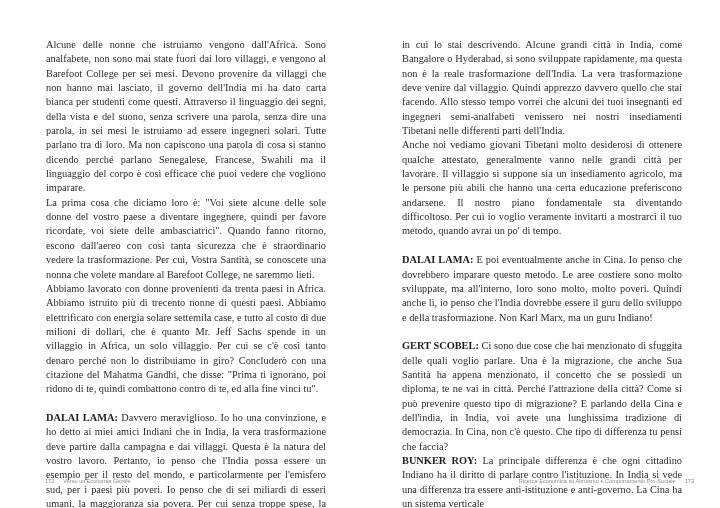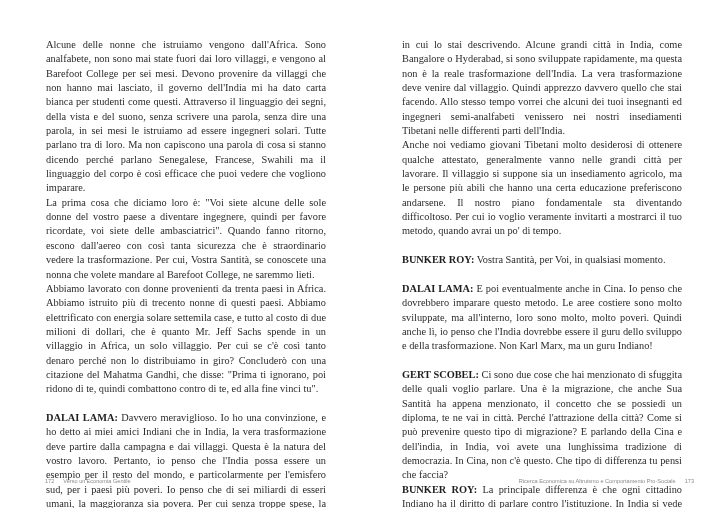--- a/index.html
+++ b/index.html
@@ -44,21 +44,20 @@
   </div>
   <div class="footer">
     <span class="num">172</span><span>Verso un'Economia Gentile</span>
   </div>
 </div>
 
 <div class="page right">
   <div class="textblock">
     <p><span>in cui lo stai descrivendo. Alcune grandi città in India, come Bangalore o Hyderabad, si sono sviluppate rapidamente, ma questa non è la reale trasformazione dell'India. La vera trasformazione deve venire dal villaggio. Quindi apprezzo davvero quello che stai facendo. Allo stesso tempo vorrei che alcuni dei tuoi insegnanti ed ingegneri semi-analfabeti venissero nei nostri insediamenti Tibetani nelle differenti parti dell'India.</span></p>
     <p><span>Anche noi vediamo giovani Tibetani molto desiderosi di ottenere qualche attestato, generalmente vanno nelle grandi città per lavorare. Il villaggio si suppone sia un insediamento agricolo, ma le persone più abili che hanno una certa educazione preferiscono andarsene. Il nostro piano fondamentale sta diventando difficoltoso. Per cui io voglio veramente invitarti a mostrarci il tuo metodo, quando avrai un po' di tempo.</span></p>
-    <p class="gap"><span class="speaker">BUNKER ROY:</span><span> Vostra Santità, per Voi, in qualsiasi momento.</span></p>
     <p class="gap"><span class="speaker">DALAI LAMA:</span><span> E poi eventualmente anche in Cina. Io penso che dovrebbero imparare questo metodo. Le aree costiere sono molto sviluppate, ma all'interno, loro sono molto, molto poveri. Quindi anche lì, io penso che l'India dovrebbe essere il guru dello sviluppo e della trasformazione. Non Karl Marx, ma un guru Indiano!</span></p>
     <p class="gap"><span class="speaker">GERT SCOBEL:</span><span> Ci sono due cose che hai menzionato di sfuggita delle quali voglio parlare. Una è la migrazione, che anche Sua Santità ha appena menzionato, il concetto che se possiedi un diploma, te ne vai in città. Perché l'attrazione della città? Come si può prevenire questo tipo di migrazione? E parlando della Cina e dell'india, in India, voi avete una lunghissima tradizione di democrazia. In Cina, non c'è questo. Che tipo di differenza tu pensi che faccia?</span></p>
     <p><span class="speaker">BUNKER ROY:</span><span> La principale differenza è che ogni cittadino Indiano ha il diritto di parlare contro l'istituzione. In India si vede una differenza tra essere anti-istituzione e anti-governo. La Cina ha un sistema verticale</span></p>
   </div>
   <div class="footer">
     <span>Ricerca Economica su Altruismo e Comportamento Pro-Sociale</span><span class="num">173</span>
   </div>
 </div>
 
 </body></html>

